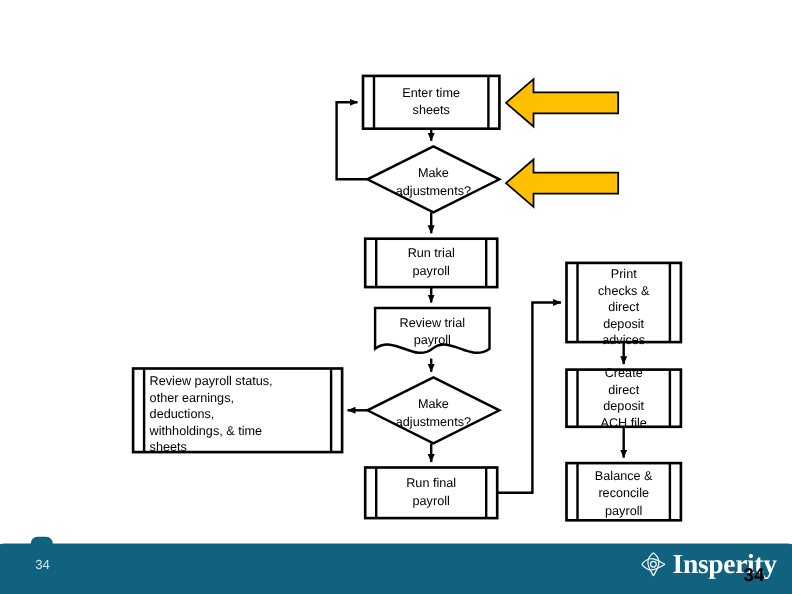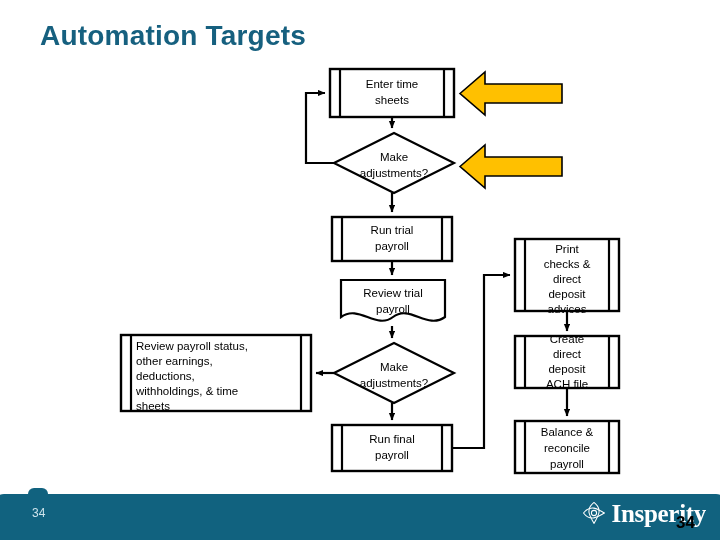--- a/index.html
+++ b/index.html
@@ -98,21 +98,20 @@
     font-family: "Liberation Sans", sans-serif;
     font-size: 11.5px;
     fill: #000000;
   }
 </style>
 </head>
 <body>
 
 <div id="slide">
 
-  <div id="slide-title">Automation Targets</div>
 
   <div id="diagram-layer">
     <svg width="720" height="490" viewBox="0 0 720 490">
       <defs>
         <marker id="ah" markerWidth="9" markerHeight="9" refX="7.2" refY="3.2" orient="auto" markerUnits="userSpaceOnUse">
           <path d="M0,0 L7.6,3.2 L0,6.4 z" fill="#000"></path>
         </marker>
       </defs>
 
       <g stroke="#000" stroke-width="2.2" fill="none">

